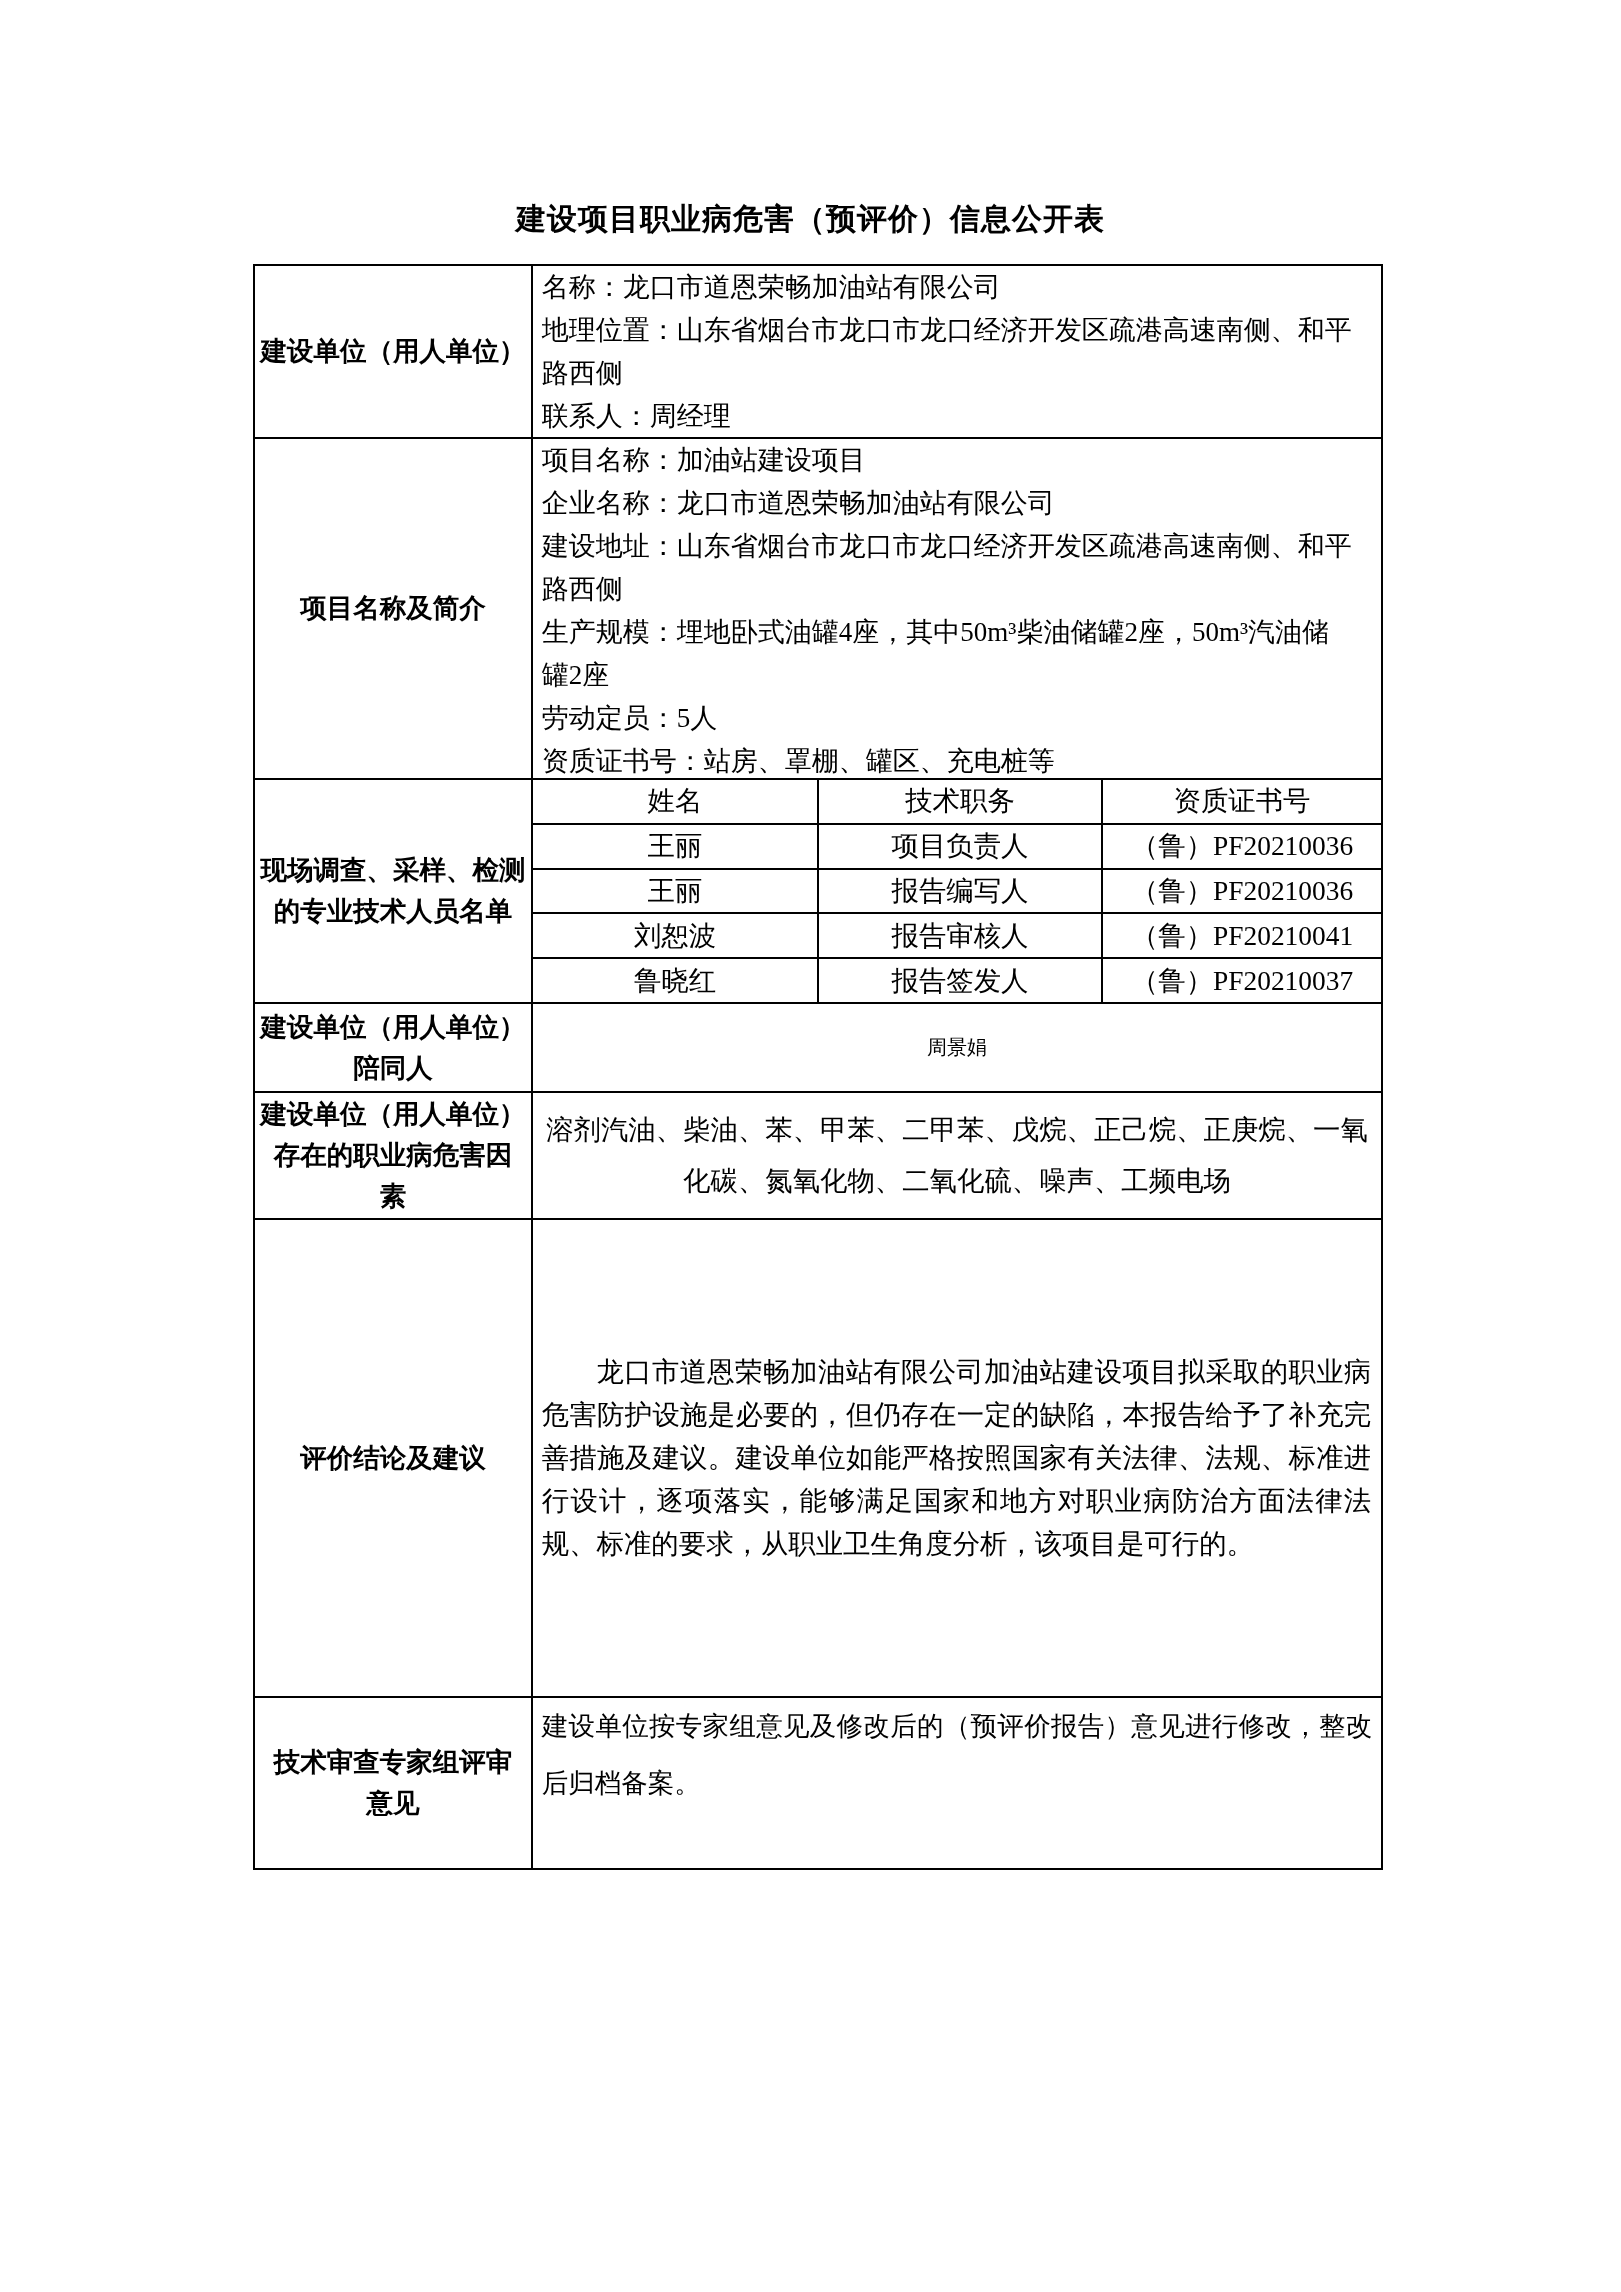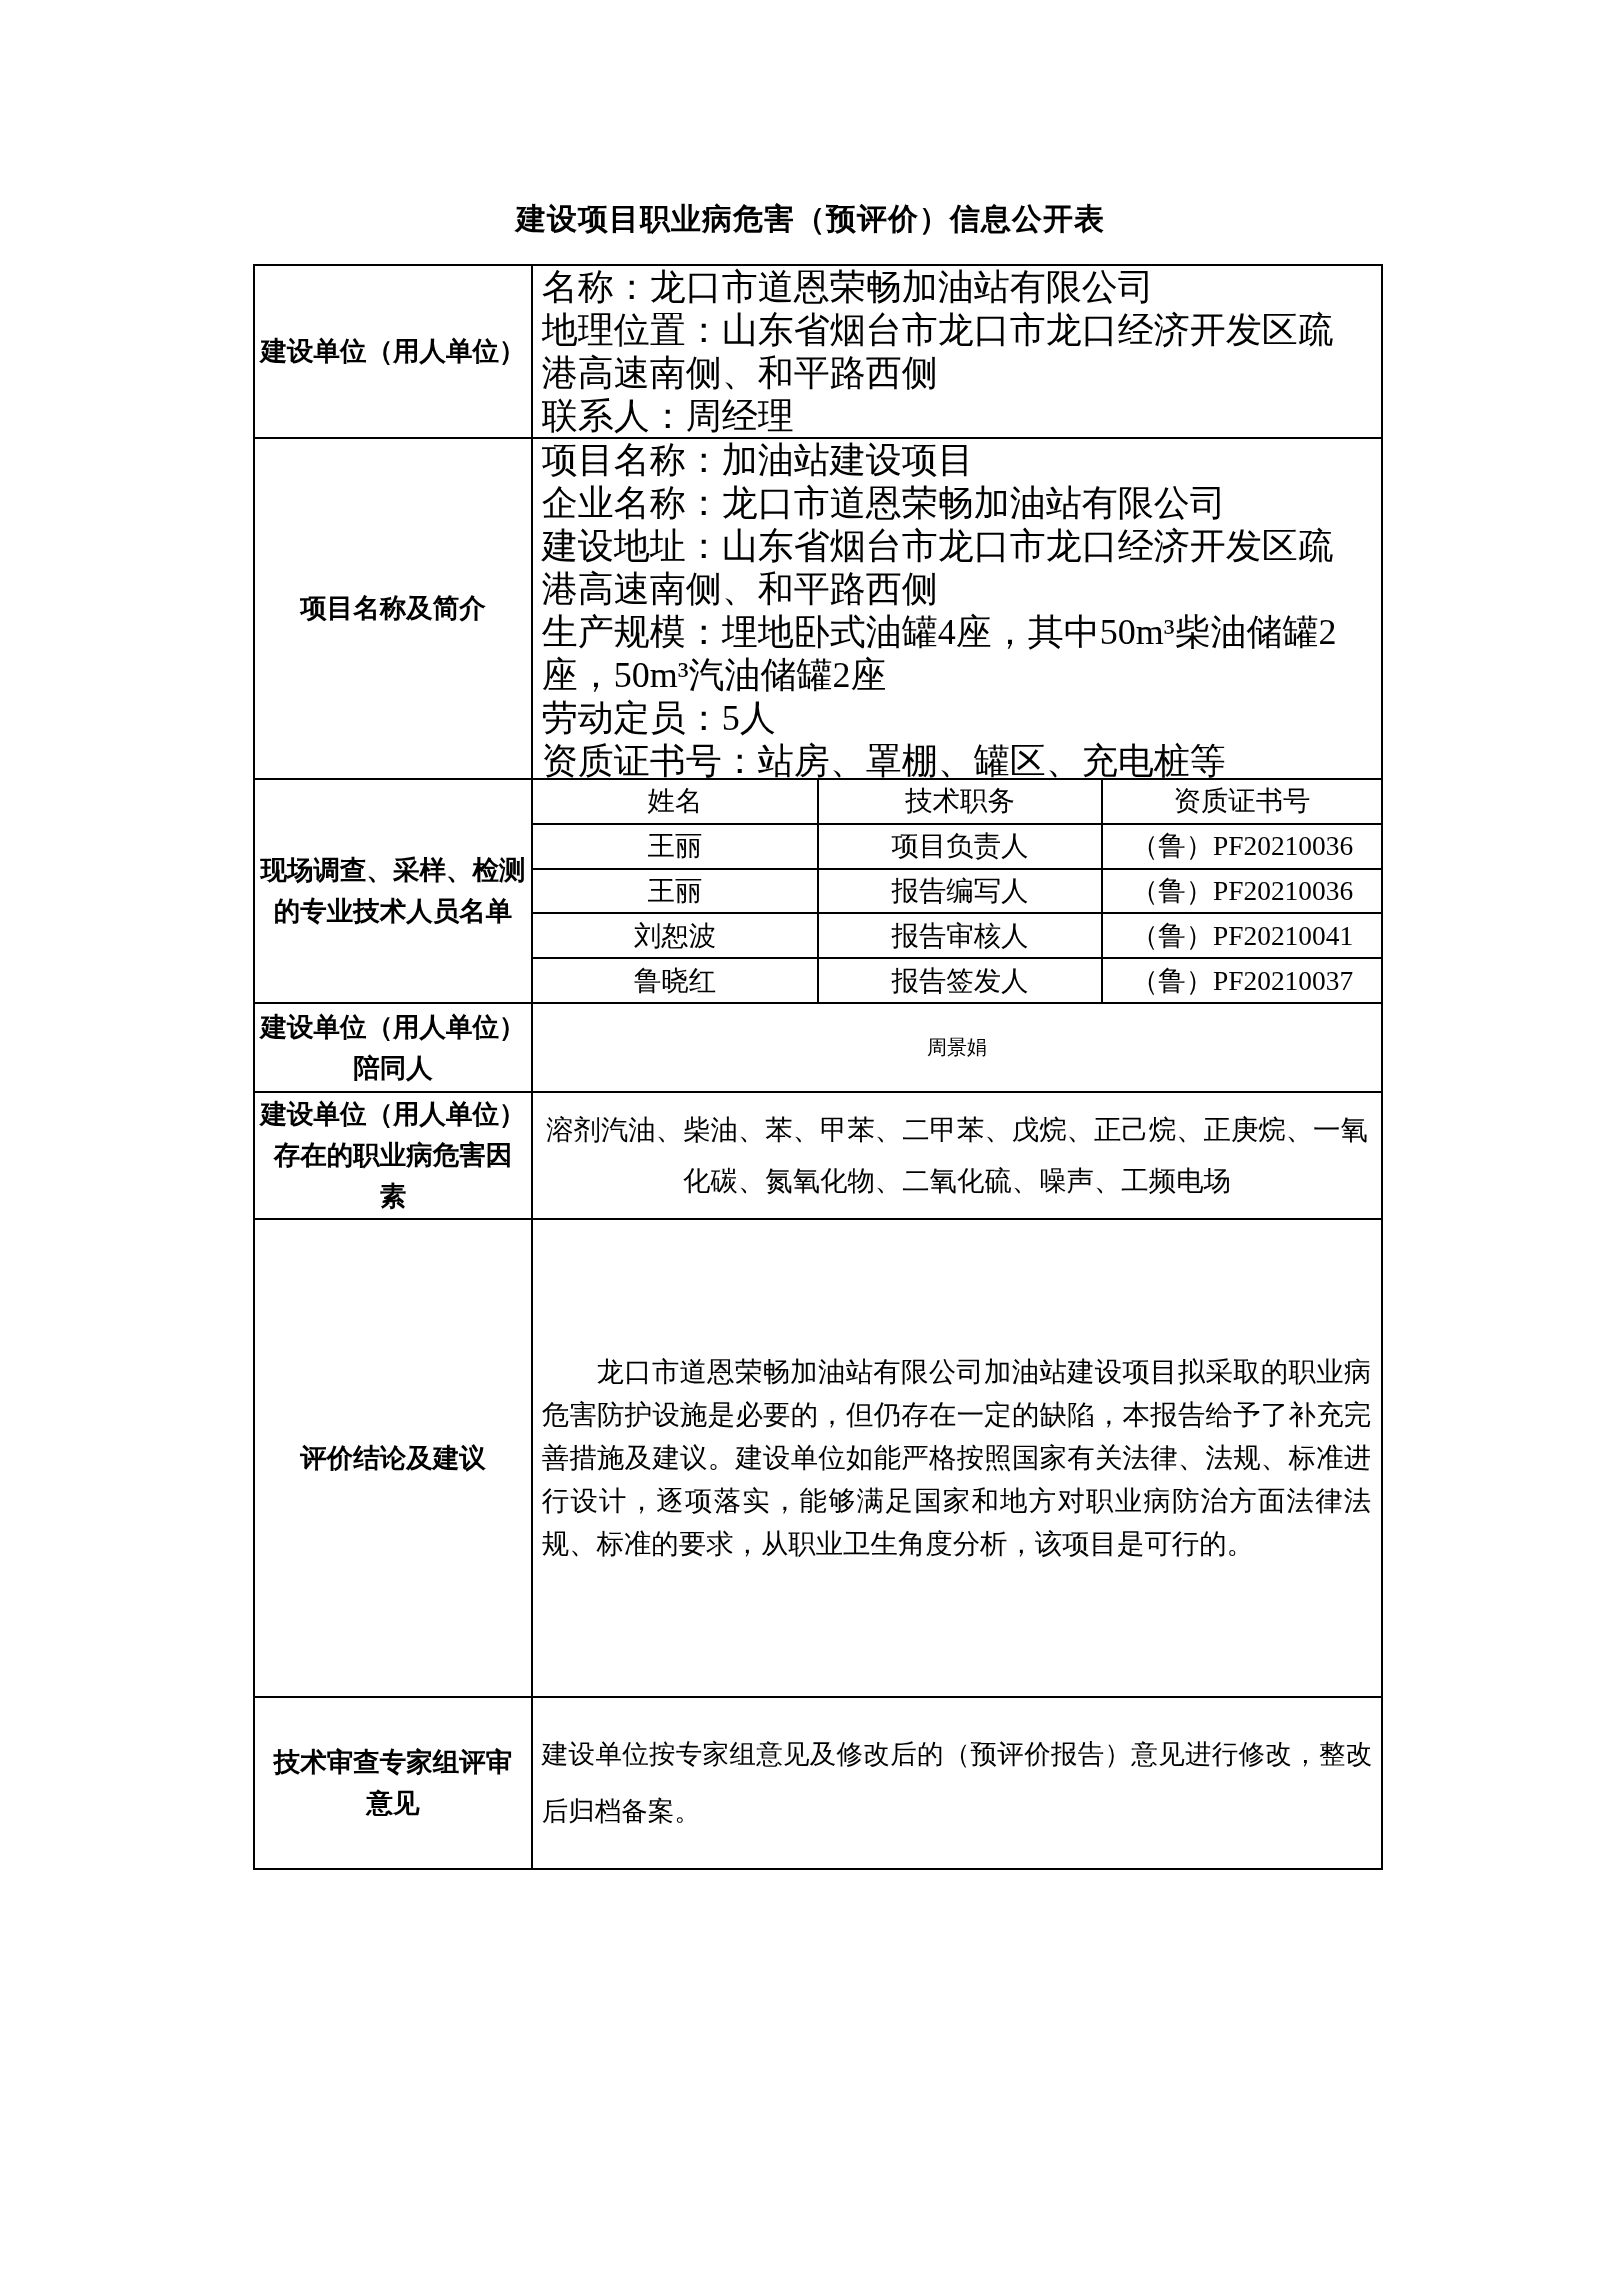--- a/index.html
+++ b/index.html
@@ -36,21 +36,21 @@
   .label-cell {
     width:278px; flex:0 0 278px;
     border-right:2px solid #000000;
     display:flex; flex-direction:column;
     justify-content:center; align-items:center;
     text-align:center;
     font-weight:bold; font-size:26.5px; line-height:41px;
   }
   .content-cell { flex:1; min-width:0; }
   .lines-cell { padding:0 29px 0 8.8px; }
-  .lines-cell .line { font-size:36px; }
+  .lines-cell .line { font-size:27px; }
   .r1 .lines-cell .line { line-height:43px; }
   .r2 .lines-cell .line { line-height:43px; }
   
   .personnel { display:flex; flex-direction:column; height:100%; }
   .p-row { flex:1; display:flex; border-bottom:2px solid #000000; }
   .p-row:last-child { border-bottom:none; }
   .p-cell {
     display:flex; align-items:center; justify-content:center;
     font-size:27.4px; border-right:2px solid #000000;
     overflow:hidden; white-space:nowrap;
@@ -70,21 +70,21 @@
   }
   .conclusion-cell {
     display:flex; align-items:center;
     padding:0 9.8px 0 8.8px;
   }
   .conclusion-cell p {
     font-size:27.4px; line-height:43px;
     text-align:justify; text-indent:2em;
   }
   .review-cell {
-    display:flex; align-items:center;
+    display:flex; 
     padding:0 8.8px;
   }
   .review-cell p {
     font-size:26.5px; line-height:57px;
     text-align:justify;
   }
 </style>
 </head>
 <body>
 

